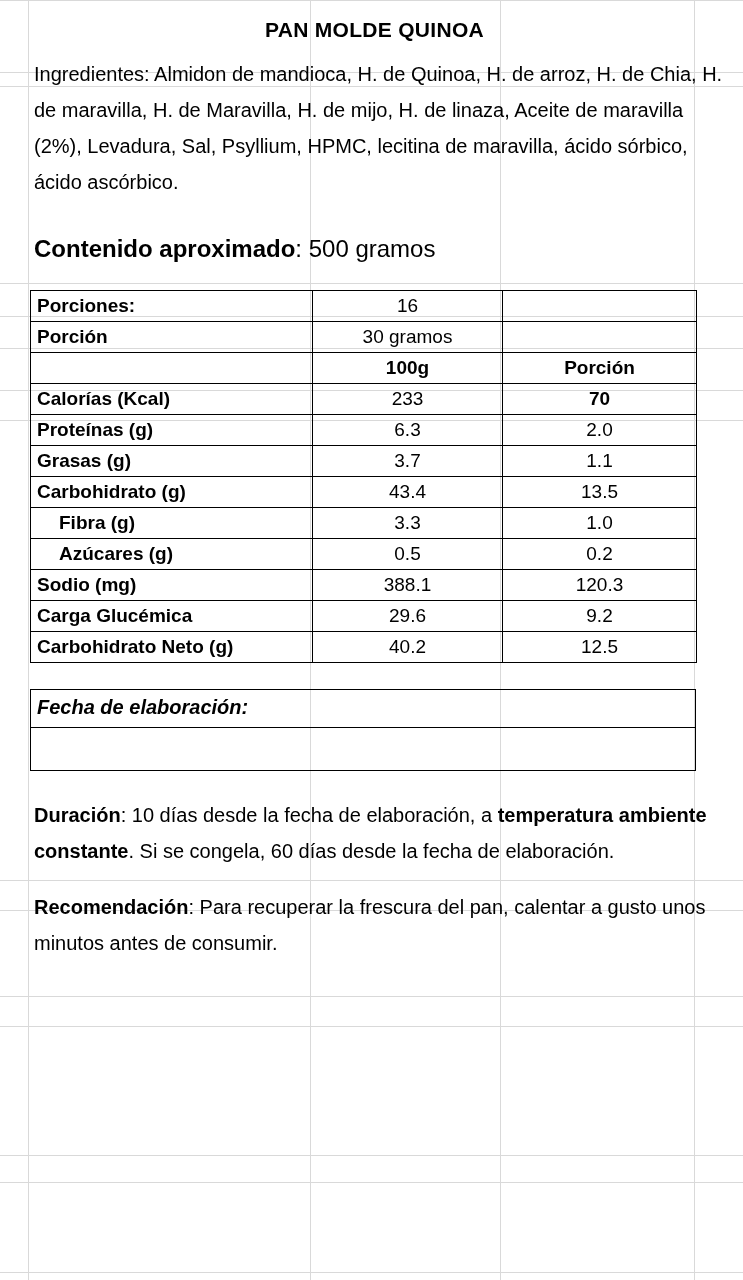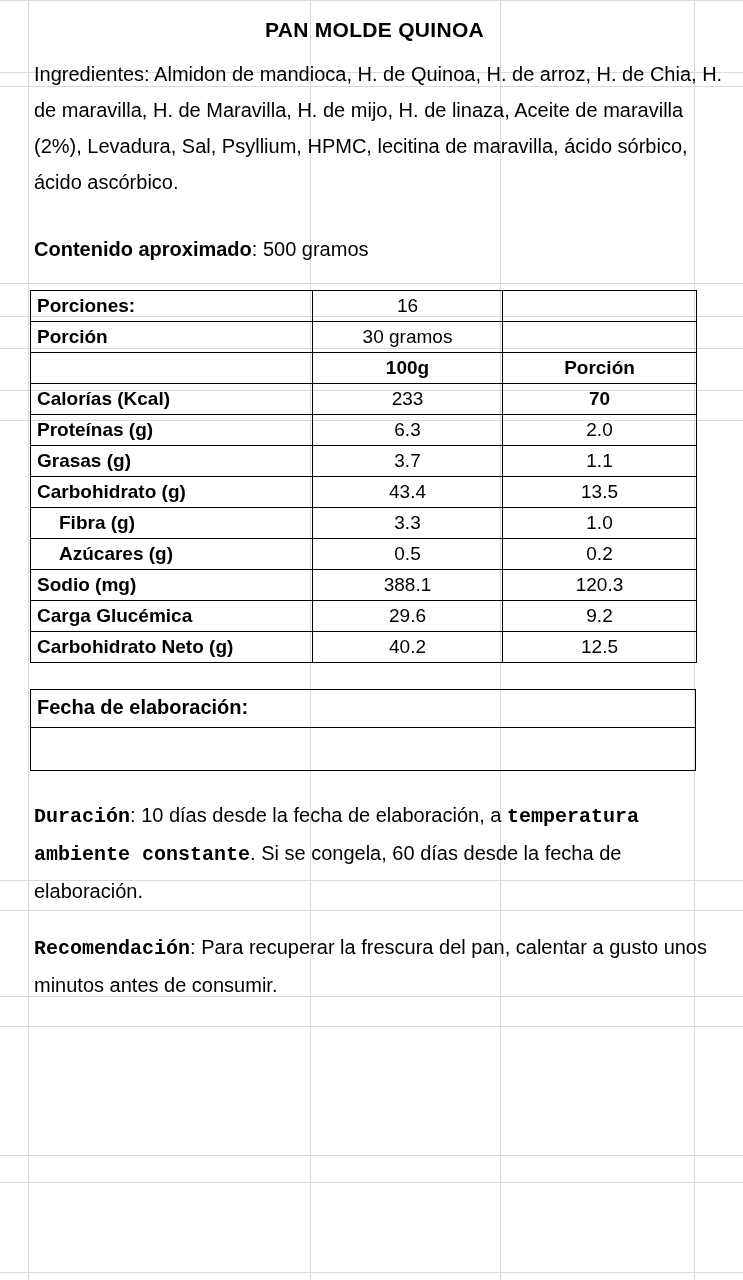--- a/index.html
+++ b/index.html
@@ -65,21 +65,21 @@
     font-size: 20px;
     line-height: 36px;
     margin-left: 34px;
     margin-right: 18px;
   }
   .spacer-20 { height: 20px; }
   .spacer-26 { height: 26px; }
   .spacer-34 { height: 34px; }
 
   .contenido {
-    font-size: 20px;
+    font-size: 24px;
     line-height: 30px;
     margin-left: 34px;
   }
   .contenido .lbl { font-weight: bold; }
 
   
   table.nutri {
     border-collapse: collapse;
     margin-left: 30px;
     width: 666px;
@@ -108,32 +108,33 @@
     margin-left: 30px;
     width: 666px;
     border: 1.6px solid #000;
     box-sizing: border-box;
   }
   .fecha-label {
     font-size: 20px;
     font-weight: bold;
     padding: 6px 8px 8px 6px;
     border-bottom: 1.6px solid #000;
+    font-style: italic;
   }
   .fecha-blank {
     height: 42px;
   }
 
   .footer-para {
     font-size: 20px;
     line-height: 36px;
     margin-left: 34px;
     margin-right: 14px;
   }
-  .footer-para b { font-weight: bold; font-family: Liberation Mono, monospace; }
+  .footer-para b { font-weight: bold; }
 </style>
 </head>
 <body>
 
 <div class="sheet">
 
   <div class="grid-layer">
     <div class="vline" style="left:28px;"></div>
     <div class="vline" style="left:310px;"></div>
     <div class="vline" style="left:500px;"></div>

